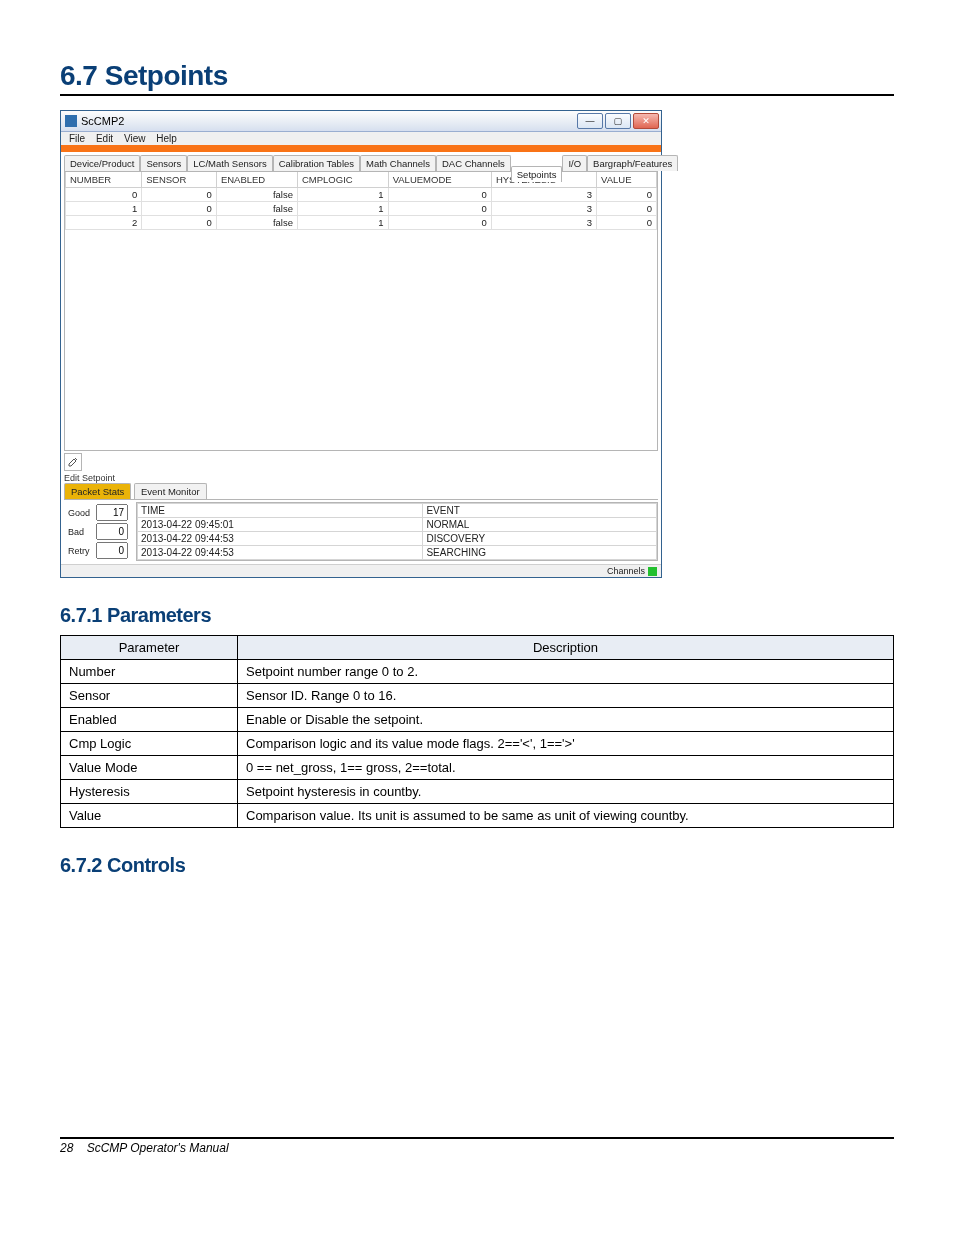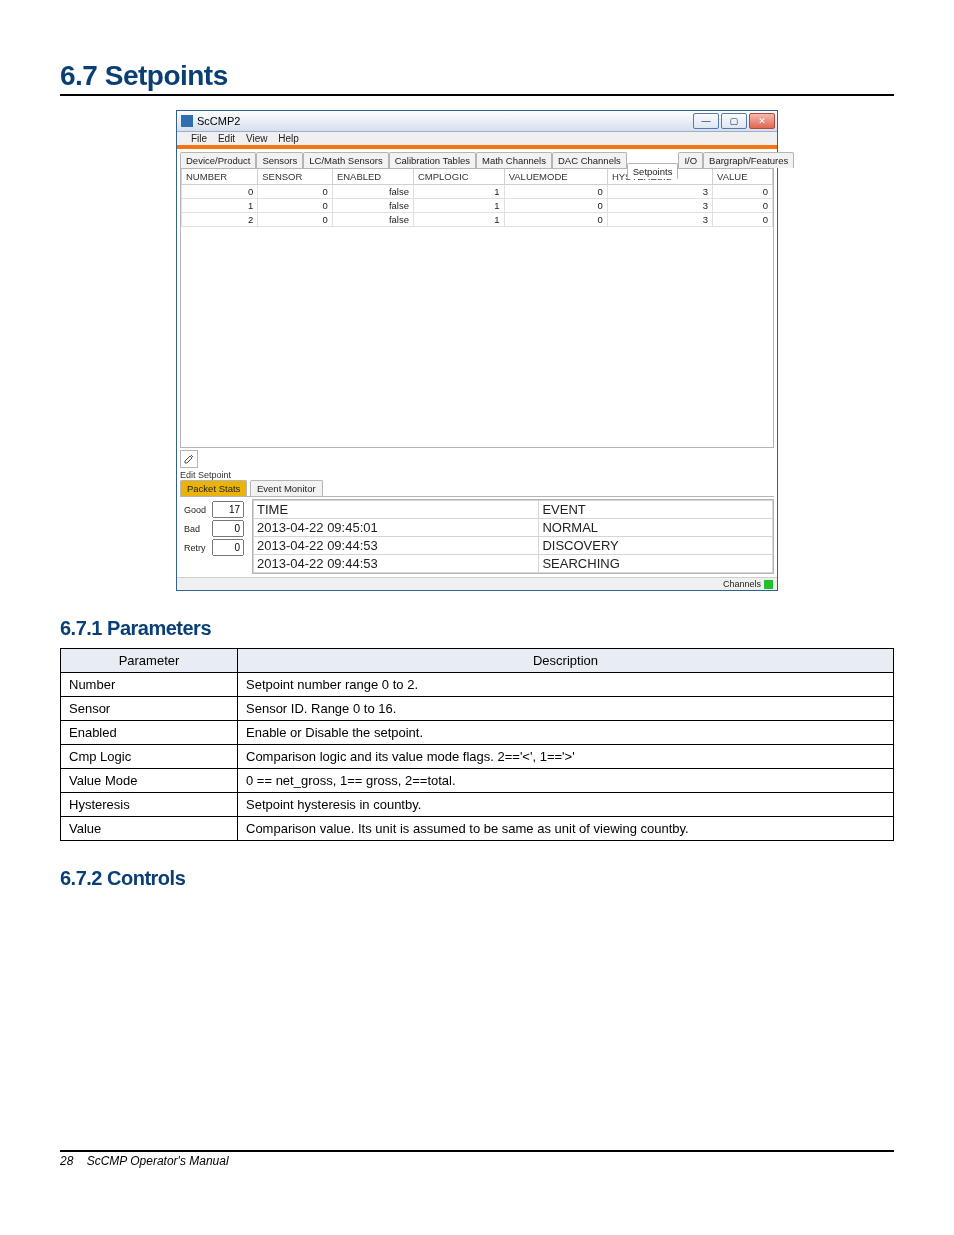--- a/index.html
+++ b/index.html
@@ -1,48 +1,48 @@
 <!DOCTYPE html>
 <html><head>
 <meta charset="utf-8">
 <style>
   html,body{margin:0;padding:0;background:#fff;font-family:Arial,Helvetica,sans-serif;color:#000;}
   .page{width:954px;margin:0 auto;padding:40px 60px 20px 60px;box-sizing:border-box;}
   h1.section{font-family:"Arial Narrow",Arial,sans-serif;font-weight:700;font-size:28px;color:#0a3f76;margin:20px 0 8px 0;letter-spacing:-0.5px;border-bottom:2px solid #000;padding-bottom:2px;}
   h2.subsection{font-family:"Arial Narrow",Arial,sans-serif;font-weight:700;font-size:20px;color:#0a3f76;margin:26px 0 8px 0;letter-spacing:-0.5px;}
-  .screenshot-wrap{display:flex;justify-content:center;margin:14px 0 6px 0;}
+  .screenshot-wrap{display:flex;margin:14px 0 6px 0;}
   .appwin{width:600px;border:1px solid #33628f;background:#fff;font-size:10px;color:#222;}
   .titlebar{background:linear-gradient(#fdfdfd,#e6ecf4 60%,#d6dfef);border-bottom:1px solid #9aaed0;display:flex;align-items:center;height:20px;}
   .titlebar .ic{width:12px;height:12px;margin:0 4px;background:#2f6fae;display:inline-block;}
   .titlebar .title{flex:1;font-size:11px;color:#000;}
   .winbtns{display:flex;gap:2px;margin-right:2px;}
   .winbtn{width:24px;height:14px;border:1px solid #5879a8;background:linear-gradient(#fafcff,#dbe6f4);font-size:9px;display:flex;align-items:center;justify-content:center;border-radius:2px;}
   .winbtn.close{background:linear-gradient(#f6b9b0,#e06652);color:#fff;border-color:#b34a39;}
-  .menubar{background:#f0f0f0;border-bottom:4px solid #f97316;padding:1px 14px;font-size:10px;color:#222;}
+  .menubar{background:#f0f0f0;border-bottom:7px solid #f97316;padding:1px 8px;font-size:10px;color:#222;}
   .menubar span{margin-right:8px;}
   .tabs{display:flex;border-bottom:1px solid #b5b5b5;margin:3px 3px 0 3px;font-size:9.5px;}
   .tab{padding:2px 5px;border:1px solid #b5b5b5;border-bottom:none;margin-right:0;background:#f2f2f2;border-top-left-radius:2px;border-top-right-radius:2px;white-space:nowrap;}
   .tab.active{background:#fff;font-weight:400;position:relative;top:11px;}
   .dgrid{margin:0 3px;border:1px solid #b5b5b5;border-top:none;}
   table.data{width:100%;border-collapse:collapse;font-size:9.5px;}
   table.data th{background:#fff;border:1px solid #d0d0d0;border-top:none;text-align:left;padding:2px 4px;font-weight:400;color:#333;}
   table.data td{border:1px solid #e0e0e0;padding:1px 4px;text-align:right;background:#fff;}
   .tablearea{height:220px;background:#fff;}
   .toolrow{display:flex;align-items:center;margin:2px 3px;font-size:9px;color:#333;gap:8px;}
   .toolrow .btn{width:16px;height:16px;border:1px solid #b5b5b5;display:flex;align-items:center;justify-content:center;}
   .subtabs{margin:0 3px;font-size:9.5px;border-bottom:1px solid #b5b5b5;}
   .subtabs span{display:inline-block;padding:2px 6px;border:1px solid #b5b5b5;border-bottom:none;background:#f2f2f2;border-top-left-radius:2px;border-top-right-radius:2px;}
   .subtabs span.active{background:#eab308;}
   .bottompanel{display:flex;margin:2px 3px 3px 3px;gap:4px;font-size:9px;}
   .stats{border:0;padding:0;}
   .stats table td{padding:0 2px;}
   .stats input{width:24px;font-size:10px;text-align:right;}
   .evtbl{flex:1;border:1px solid #b5b5b5;}
   .evtbl table{width:100%;border-collapse:collapse;}
-  .evtbl th,.evtbl td{border:1px solid #d5d5d5;padding:1px 3px;text-align:left;font-weight:400;font-size:13px;}
+  .evtbl th,.evtbl td{border:1px solid #d5d5d5;padding:1px 3px;text-align:left;font-weight:400;font-size:10px;}
   .statusbar{background:#f0f0f0;border-top:1px solid #cfcfcf;text-align:right;font-size:9px;padding:1px 4px;}
   .statusbar .lamp{display:inline-block;width:9px;height:9px;background:#22c02e;margin-left:3px;vertical-align:middle;}
   
   table.params{width:100%;border-collapse:collapse;font-size:13px;border-radius:30px;}
   table.params th{background:#e8edf4;border:1px solid #000;padding:4px 8px;font-weight:400;color:#000;text-align:center;}
   table.params td{border:1px solid #000;padding:4px 8px;vertical-align:top;text-align:left;}
   table.params td.pname{width:160px;}
   .footer{margin-top:260px;border-top:2px solid #000;padding-top:2px;font-size:12px;font-style:italic;}
   .footer .pn{font-style:italic;}
 </style>

